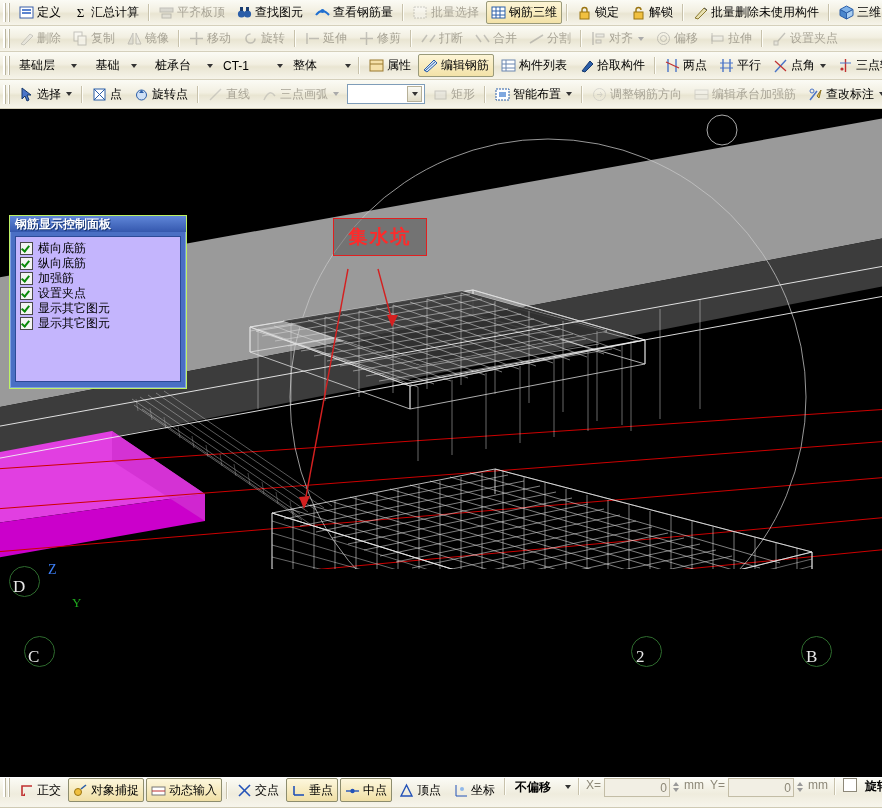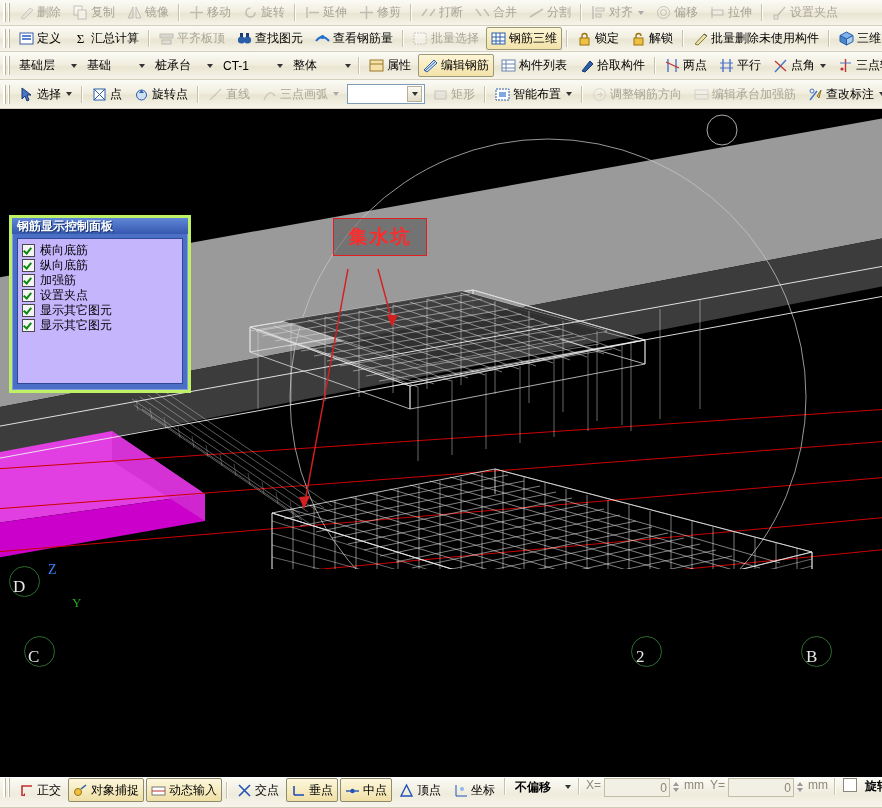--- a/index.html
+++ b/index.html
@@ -43,21 +43,21 @@
     border:1px solid #b6b098;display:flex;align-items:center;justify-content:center;}
   .combo.flat{border:none;background:transparent;}
   .combo.flat .cv{padding-right:6px;}
 
   
   .view{position:relative;flex:1 1 auto;background:#000;overflow:hidden;}
   .view svg{position:absolute;left:0;top:0;}
 
   
   .panel{position:absolute;left:9px;top:106px;width:176px;height:172px;
-    background:#4a6fc4;border:3px solid #bef264;
+    background:#4a6fc4;border:1px solid #bef264;
     box-shadow:0 0 0 1px #7f9fe0 inset;}
   .panel-t{height:16px;line-height:16px;padding-left:5px;font-size:12px;font-weight:bold;
     color:#ffffff;background:linear-gradient(to bottom,#5f86d8,#3558ae);
     text-shadow:1px 1px 0 #16346f;}
   .panel-b{position:absolute;left:5px;top:20px;right:5px;bottom:6px;background:#c4b5fd;border:1px solid #2c4a96;
     padding:4px 0 0 4px;}
   .ck{display:flex;align-items:center;height:15px;font-size:12px;color:#000;}
   .ckbox{width:11px;height:11px;border:1px solid #4a4a4a;background:#f4f4f4;margin-right:5px;
     position:relative;flex:0 0 auto;}
   .ckbox:after{content:"";position:absolute;left:2px;top:1px;width:3px;height:6px;
@@ -87,127 +87,20 @@
   .lbl.dk{color:#000;}
   .ckb2{width:12px;height:12px;border:1px solid #8d8878;background:#fff;margin:0 5px 0 4px;flex:0 0 auto;}
 </style>
 </head>
 <body>
 
 <div class="app">
 
   <div class="tb">
     <div class="grip"></div>
-    <div id="tb2" style="display:flex;align-items:center;">
-        <div class="ti dis">
-          <span class="ic dim"><svg width="15" height="15" viewBox="0 0 15 15">
-              <path d="M2 13 L11 3 L14 5 L5 14 Z" fill="#ddd" stroke="#888"></path>
-            </svg></span>
-          <span class="lb">删除</span>
-        </div>
-        <div class="ti dis">
-          <span class="ic dim"><svg width="15" height="15" viewBox="0 0 15 15">
-              <rect x="1" y="1" width="8" height="9" fill="#fff" stroke="#777"></rect>
-              <rect x="5" y="5" width="8" height="9" fill="#fff" stroke="#777"></rect>
-            </svg></span>
-          <span class="lb">复制</span>
-        </div>
-        <div class="ti dis">
-          <span class="ic dim"><svg width="15" height="15" viewBox="0 0 15 15">
-              <polygon points="1,13 6,2 6,13" fill="#ccc" stroke="#777"></polygon>
-              <polygon points="14,13 9,2 9,13" fill="#eee" stroke="#777"></polygon>
-            </svg></span>
-          <span class="lb">镜像</span>
-        </div>
-        <div class="sep"></div>
-        <div class="ti dis">
-          <span class="ic dim"><svg width="15" height="15" viewBox="0 0 15 15">
-              <path d="M7.5 1 L7.5 14 M1 7.5 L14 7.5" stroke="#777" stroke-width="1.5"></path>
-            </svg></span>
-          <span class="lb">移动</span>
-        </div>
-        <div class="ti dis">
-          <span class="ic dim"><svg width="15" height="15" viewBox="0 0 15 15">
-              <path d="M12 7.5 A4.5 4.5 0 1 1 7.5 3" stroke="#777" stroke-width="1.6" fill="none"></path>
-            </svg></span>
-          <span class="lb">旋转</span>
-        </div>
-        <div class="sep"></div>
-        <div class="ti dis">
-          <span class="ic dim"><svg width="15" height="15" viewBox="0 0 15 15">
-              <line x1="2" y1="2" x2="2" y2="13" stroke="#777" stroke-width="1.5"></line>
-              <line x1="4" y1="7.5" x2="14" y2="7.5" stroke="#777" stroke-width="1.5"></line>
-            </svg></span>
-          <span class="lb">延伸</span>
-        </div>
-        <div class="ti dis">
-          <span class="ic dim"><svg width="15" height="15" viewBox="0 0 15 15">
-              <line x1="7.5" y1="1" x2="7.5" y2="14" stroke="#777" stroke-width="1.5"></line>
-              <line x1="1" y1="7.5" x2="14" y2="7.5" stroke="#777" stroke-width="1.5"></line>
-            </svg></span>
-          <span class="lb">修剪</span>
-        </div>
-        <div class="sep"></div>
-        <div class="ti dis">
-          <span class="ic dim"><svg width="15" height="15" viewBox="0 0 15 15">
-              <line x1="1" y1="11" x2="6" y2="4" stroke="#777" stroke-width="1.5"></line>
-              <line x1="9" y1="11" x2="14" y2="4" stroke="#777" stroke-width="1.5"></line>
-            </svg></span>
-          <span class="lb">打断</span>
-        </div>
-        <div class="ti dis">
-          <span class="ic dim"><svg width="15" height="15" viewBox="0 0 15 15">
-              <line x1="1" y1="4" x2="6" y2="11" stroke="#777" stroke-width="1.5"></line>
-              <line x1="9" y1="4" x2="14" y2="11" stroke="#777" stroke-width="1.5"></line>
-            </svg></span>
-          <span class="lb">合并</span>
-        </div>
-        <div class="ti dis">
-          <span class="ic dim"><svg width="15" height="15" viewBox="0 0 15 15">
-              <line x1="1" y1="12" x2="14" y2="4" stroke="#777" stroke-width="1.6"></line>
-            </svg></span>
-          <span class="lb">分割</span>
-        </div>
-        <div class="sep"></div>
-        <div class="ti dis">
-          <span class="ic dim"><svg width="15" height="15" viewBox="0 0 15 15">
-              <line x1="2" y1="1" x2="2" y2="14" stroke="#777" stroke-width="1.5"></line>
-              <rect x="5" y="3" width="8" height="3" fill="#ddd" stroke="#777"></rect>
-              <rect x="5" y="9" width="5" height="3" fill="#ddd" stroke="#777"></rect>
-            </svg></span>
-          <span class="lb">对齐</span>
-          <span class="caret dis"></span>
-        </div>
-        <div class="ti dis">
-          <span class="ic dim"><svg width="15" height="15" viewBox="0 0 15 15">
-              <circle cx="7.5" cy="7.5" r="6" fill="none" stroke="#777"></circle>
-              <circle cx="7.5" cy="7.5" r="3" fill="none" stroke="#777"></circle>
-            </svg></span>
-          <span class="lb">偏移</span>
-        </div>
-        <div class="ti dis">
-          <span class="ic dim"><svg width="15" height="15" viewBox="0 0 15 15">
-              <rect x="2" y="5" width="11" height="5" fill="#eee" stroke="#777"></rect>
-              <line x1="2" y1="2" x2="2" y2="13" stroke="#777"></line>
-            </svg></span>
-          <span class="lb">拉伸</span>
-        </div>
-        <div class="sep"></div>
-        <div class="ti dis">
-          <span class="ic dim"><svg width="15" height="15" viewBox="0 0 15 15">
-              <rect x="2" y="10" width="4" height="4" fill="#ddd" stroke="#777"></rect>
-              <line x1="6" y1="10" x2="13" y2="2" stroke="#777" stroke-width="1.4"></line>
-            </svg></span>
-          <span class="lb">设置夹点</span>
-        </div>
-      </div>
-  </div>
-
-  <div class="tb">
-    <div class="grip"></div>
     <div id="tb1" style="display:flex;align-items:center;">
         <div class="ti">
           <span class="ic"><svg width="15" height="15" viewBox="0 0 15 15">
               <rect x="1" y="2" width="13" height="11" fill="#fff" stroke="#3a5ea8"></rect>
               <rect x="3" y="4" width="9" height="2" fill="#5b84d0"></rect>
               <rect x="3" y="7" width="9" height="2" fill="#5b84d0"></rect>
             </svg></span>
           <span class="lb">定义</span>
         </div>
         <div class="ti">
@@ -281,32 +174,139 @@
           <span class="lb">批量删除未使用构件</span>
         </div>
         <div class="sep"></div>
         <div class="ti">
           <span class="ic"><svg width="15" height="15" viewBox="0 0 15 15">
               <polygon points="7.5,1 14,4.5 7.5,8 1,4.5" fill="#7fb2e8" stroke="#2b5ea8"></polygon>
               <polygon points="1,4.5 7.5,8 7.5,14 1,10.5" fill="#4a86cc" stroke="#2b5ea8"></polygon>
               <polygon points="14,4.5 7.5,8 7.5,14 14,10.5" fill="#a8cdf0" stroke="#2b5ea8"></polygon>
             </svg></span>
           <span class="lb">三维</span>
+        </div>
+      </div>
+  </div>
+
+  <div class="tb">
+    <div class="grip"></div>
+    <div id="tb2" style="display:flex;align-items:center;">
+        <div class="ti dis">
+          <span class="ic dim"><svg width="15" height="15" viewBox="0 0 15 15">
+              <path d="M2 13 L11 3 L14 5 L5 14 Z" fill="#ddd" stroke="#888"></path>
+            </svg></span>
+          <span class="lb">删除</span>
+        </div>
+        <div class="ti dis">
+          <span class="ic dim"><svg width="15" height="15" viewBox="0 0 15 15">
+              <rect x="1" y="1" width="8" height="9" fill="#fff" stroke="#777"></rect>
+              <rect x="5" y="5" width="8" height="9" fill="#fff" stroke="#777"></rect>
+            </svg></span>
+          <span class="lb">复制</span>
+        </div>
+        <div class="ti dis">
+          <span class="ic dim"><svg width="15" height="15" viewBox="0 0 15 15">
+              <polygon points="1,13 6,2 6,13" fill="#ccc" stroke="#777"></polygon>
+              <polygon points="14,13 9,2 9,13" fill="#eee" stroke="#777"></polygon>
+            </svg></span>
+          <span class="lb">镜像</span>
+        </div>
+        <div class="sep"></div>
+        <div class="ti dis">
+          <span class="ic dim"><svg width="15" height="15" viewBox="0 0 15 15">
+              <path d="M7.5 1 L7.5 14 M1 7.5 L14 7.5" stroke="#777" stroke-width="1.5"></path>
+            </svg></span>
+          <span class="lb">移动</span>
+        </div>
+        <div class="ti dis">
+          <span class="ic dim"><svg width="15" height="15" viewBox="0 0 15 15">
+              <path d="M12 7.5 A4.5 4.5 0 1 1 7.5 3" stroke="#777" stroke-width="1.6" fill="none"></path>
+            </svg></span>
+          <span class="lb">旋转</span>
+        </div>
+        <div class="sep"></div>
+        <div class="ti dis">
+          <span class="ic dim"><svg width="15" height="15" viewBox="0 0 15 15">
+              <line x1="2" y1="2" x2="2" y2="13" stroke="#777" stroke-width="1.5"></line>
+              <line x1="4" y1="7.5" x2="14" y2="7.5" stroke="#777" stroke-width="1.5"></line>
+            </svg></span>
+          <span class="lb">延伸</span>
+        </div>
+        <div class="ti dis">
+          <span class="ic dim"><svg width="15" height="15" viewBox="0 0 15 15">
+              <line x1="7.5" y1="1" x2="7.5" y2="14" stroke="#777" stroke-width="1.5"></line>
+              <line x1="1" y1="7.5" x2="14" y2="7.5" stroke="#777" stroke-width="1.5"></line>
+            </svg></span>
+          <span class="lb">修剪</span>
+        </div>
+        <div class="sep"></div>
+        <div class="ti dis">
+          <span class="ic dim"><svg width="15" height="15" viewBox="0 0 15 15">
+              <line x1="1" y1="11" x2="6" y2="4" stroke="#777" stroke-width="1.5"></line>
+              <line x1="9" y1="11" x2="14" y2="4" stroke="#777" stroke-width="1.5"></line>
+            </svg></span>
+          <span class="lb">打断</span>
+        </div>
+        <div class="ti dis">
+          <span class="ic dim"><svg width="15" height="15" viewBox="0 0 15 15">
+              <line x1="1" y1="4" x2="6" y2="11" stroke="#777" stroke-width="1.5"></line>
+              <line x1="9" y1="4" x2="14" y2="11" stroke="#777" stroke-width="1.5"></line>
+            </svg></span>
+          <span class="lb">合并</span>
+        </div>
+        <div class="ti dis">
+          <span class="ic dim"><svg width="15" height="15" viewBox="0 0 15 15">
+              <line x1="1" y1="12" x2="14" y2="4" stroke="#777" stroke-width="1.6"></line>
+            </svg></span>
+          <span class="lb">分割</span>
+        </div>
+        <div class="sep"></div>
+        <div class="ti dis">
+          <span class="ic dim"><svg width="15" height="15" viewBox="0 0 15 15">
+              <line x1="2" y1="1" x2="2" y2="14" stroke="#777" stroke-width="1.5"></line>
+              <rect x="5" y="3" width="8" height="3" fill="#ddd" stroke="#777"></rect>
+              <rect x="5" y="9" width="5" height="3" fill="#ddd" stroke="#777"></rect>
+            </svg></span>
+          <span class="lb">对齐</span>
+          <span class="caret dis"></span>
+        </div>
+        <div class="ti dis">
+          <span class="ic dim"><svg width="15" height="15" viewBox="0 0 15 15">
+              <circle cx="7.5" cy="7.5" r="6" fill="none" stroke="#777"></circle>
+              <circle cx="7.5" cy="7.5" r="3" fill="none" stroke="#777"></circle>
+            </svg></span>
+          <span class="lb">偏移</span>
+        </div>
+        <div class="ti dis">
+          <span class="ic dim"><svg width="15" height="15" viewBox="0 0 15 15">
+              <rect x="2" y="5" width="11" height="5" fill="#eee" stroke="#777"></rect>
+              <line x1="2" y1="2" x2="2" y2="13" stroke="#777"></line>
+            </svg></span>
+          <span class="lb">拉伸</span>
+        </div>
+        <div class="sep"></div>
+        <div class="ti dis">
+          <span class="ic dim"><svg width="15" height="15" viewBox="0 0 15 15">
+              <rect x="2" y="10" width="4" height="4" fill="#ddd" stroke="#777"></rect>
+              <line x1="6" y1="10" x2="13" y2="2" stroke="#777" stroke-width="1.4"></line>
+            </svg></span>
+          <span class="lb">设置夹点</span>
         </div>
       </div>
   </div>
 
   <div class="tb r3">
     <div class="grip"></div>
     <div id="tb3combo" style="display:flex;align-items:center;">
         <div class="combo flat" style="min-width: 58px;">
           <span class="cv">基础层</span>
           <span class="caret"></span>
         </div>
-        <div class="combo flat" style="min-width: 58px;">
+        <div class="combo flat" style="min-width: 58px; justify-content: center;">
           <span class="cv">基础</span>
           <span class="caret"></span>
         </div>
         <div class="combo flat" style="min-width: 58px;">
           <span class="cv">桩承台</span>
           <span class="caret"></span>
         </div>
         <div class="combo flat" style="min-width: 60px;">
           <span class="cv">CT-1</span>
           <span class="caret"></span>

